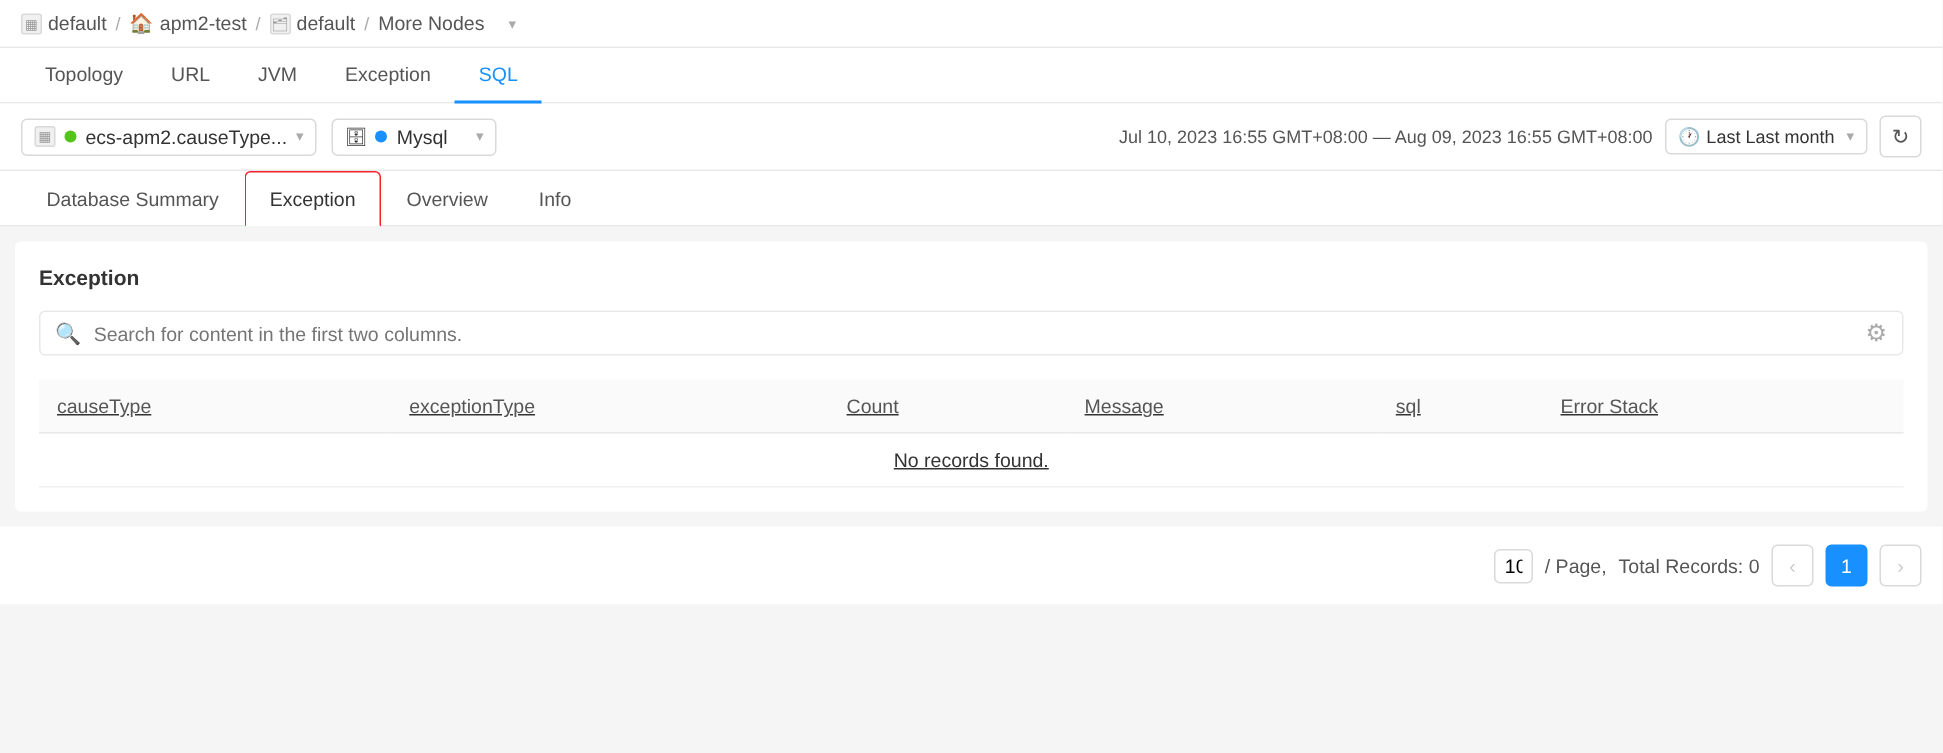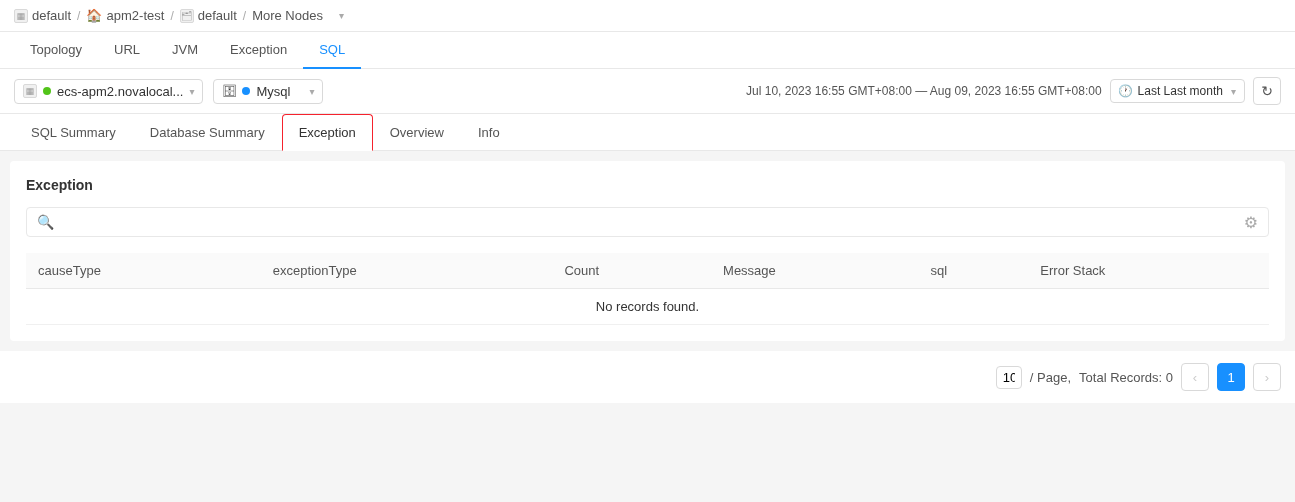--- a/index.html
+++ b/index.html
@@ -123,21 +123,21 @@
     .search-bar input {
       border: none; outline: none; flex: 1; font-size: 13px; color: #999;
       margin-left: 8px; background: transparent;
     }
     .search-settings-icon {
       position: absolute; right: 10px; top: 50%; transform: translateY(-50%);
       color: #aaa; cursor: pointer; font-size: 16px;
     }
 
     
-    .table { width: 100%; border-collapse: collapse; }
+    .table { width: 100%; border-collapse: collapse; text-decoration: underline; }
     .table th {
       text-align: left; padding: 10px 12px;
       background: #fafafa;
       border-bottom: 1px solid #e8e8e8;
       color: #555; font-weight: 500; font-size: 13px;
     }
     .table td {
       padding: 10px 12px;
       border-bottom: 1px solid #f0f0f0;
       font-size: 13px; color: #333;
@@ -198,21 +198,21 @@
   <div class="nav-tab">Exception</div>
   <div class="nav-tab active">SQL</div>
 </div>
 
 <div class="toolbar">
   <div class="toolbar-left">
 
     <div class="dropdown-select">
       <span class="instance-icon">▦</span>
       <span class="dot dot-green"></span>
-      <span>ecs-apm2.novalocal...</span>
+      <span>ecs-apm2.causeType...</span>
       <span class="dropdown-chevron">▾</span>
     </div>
 
     <div class="dropdown-select" style="min-width:110px;">
       <span class="db-icon">🗄</span>
       <span class="dot dot-blue"></span>
       <span>Mysql</span>
       <span class="dropdown-chevron">▾</span>
     </div>
   </div>
@@ -223,32 +223,32 @@
       <span>Last Last month</span>
       <span style="font-size:10px; color:#aaa; margin-left:4px;">▾</span>
     </div>
     <div class="refresh-btn">
       <span style="font-size:14px;">↻</span>
     </div>
   </div>
 </div>
 
 <div class="sub-tabs">
-  <div class="sub-tab">SQL Summary</div>
   <div class="sub-tab">Database Summary</div>
   <div class="sub-tab active">Exception</div>
   <div class="sub-tab">Overview</div>
   <div class="sub-tab">Info</div>
 </div>
 
 <div class="content">
   <div class="section-title">Exception</div>
 
   <div class="search-bar">
     <span style="color:#aaa; font-size:14px;">🔍</span>
+    <input type="text" placeholder="Search for content in the first two columns." style="">
     <span class="search-settings-icon">⚙</span>
   </div>
 
   <table class="table">
     <thead>
       <tr>
         <th>causeType</th>
         <th>exceptionType</th>
         <th>Count</th>
         <th>Message</th>

